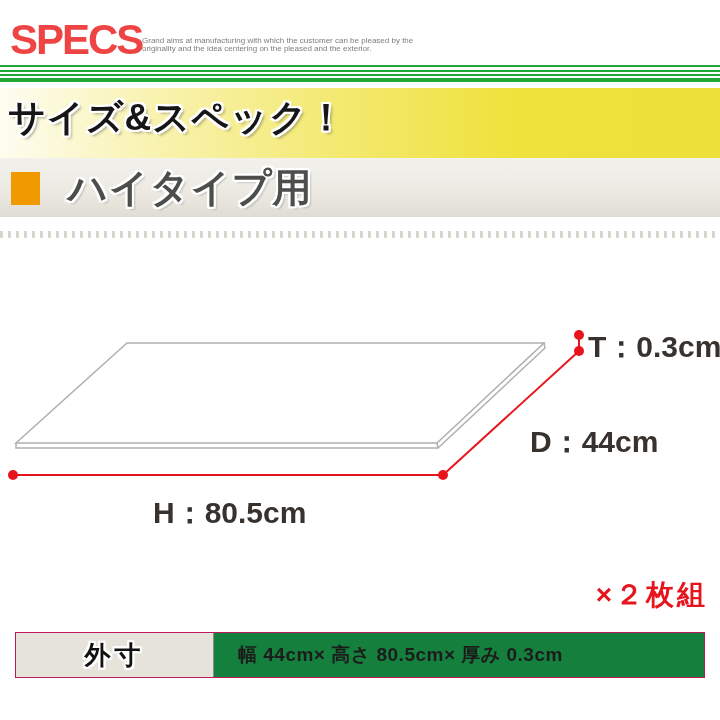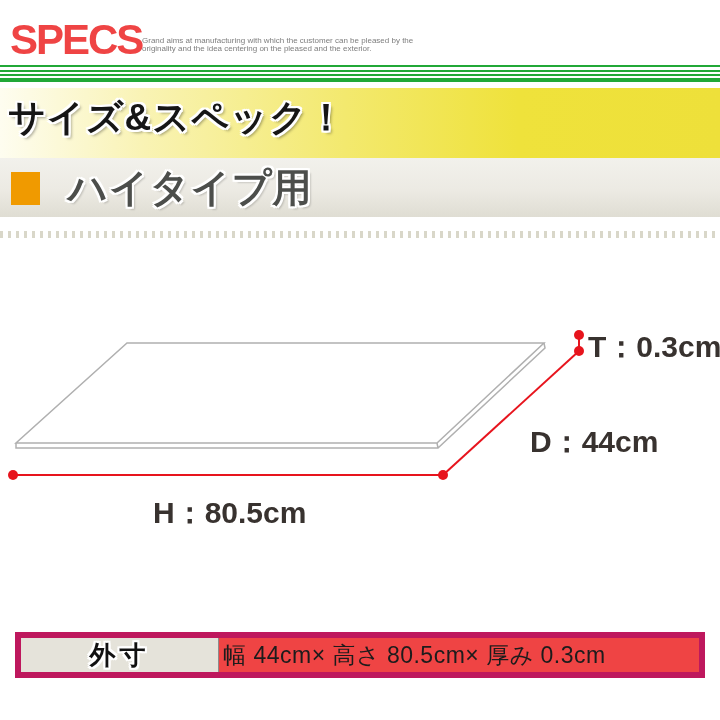--- a/index.html
+++ b/index.html
@@ -73,34 +73,34 @@
 
   
   .set-note{
     position:absolute;top:576px;right:12px;
     font-size:28px;font-weight:bold;color:#e7141d;letter-spacing:3px;
   }
 
   
   .spec-table{
     position:absolute;left:15px;top:632px;width:690px;height:46px;
-    box-sizing:border-box;border:6px solid #be185d;background:#ef4444;
+    box-sizing:border-box;border:1px solid #be185d;background:#15803d;
     display:flex;
   }
   .spec-th{
     width:198px;box-sizing:border-box;border-right:1px solid #8c8c8c;
     background:#e5e3da;display:flex;align-items:center;justify-content:center;
     font-size:26px;font-weight:bold;color:#111;letter-spacing:4px;
     text-shadow:
       -2px -2px 0 #fff, 2px -2px 0 #fff, -2px 2px 0 #fff, 2px 2px 0 #fff,
       0 -2px 0 #fff, 0 2px 0 #fff, -2px 0 0 #fff, 2px 0 0 #fff;
   }
   .spec-td{
     flex:1;display:flex;align-items:center;
-    padding-left:4px;font-size:23px;font-weight:normal;color:#1c1c1c;
+    padding-left:24px;font-size:19px;font-weight:bold;color:#1c1c1c;
     letter-spacing:0.5px;white-space:nowrap;
   }
 </style>
 </head>
 <body>
 
 <div class="page">
 
   <div class="specs-logo">SPECS</div>
   <div class="tagline">
@@ -131,19 +131,20 @@
     <circle cx="13" cy="475" r="5" fill="#e7141d"></circle>
     <circle cx="443" cy="475" r="5" fill="#e7141d"></circle>
     <circle cx="579" cy="351" r="5" fill="#e7141d"></circle>
     <circle cx="579" cy="335" r="5" fill="#e7141d"></circle>
 
     <text class="dim-label" x="588" y="357">T：0.3cm</text>
     <text class="dim-label" x="530" y="452">D：44cm</text>
     <text class="dim-label" x="153" y="523">H：80.5cm</text>
   </svg>
 
+  <div class="set-note">×２枚組</div>
 
   <div class="spec-table">
     <div class="spec-th">外寸</div>
     <div class="spec-td">幅 44cm× 高さ 80.5cm× 厚み 0.3cm</div>
   </div>
 
 </div>
 
 </body></html>

